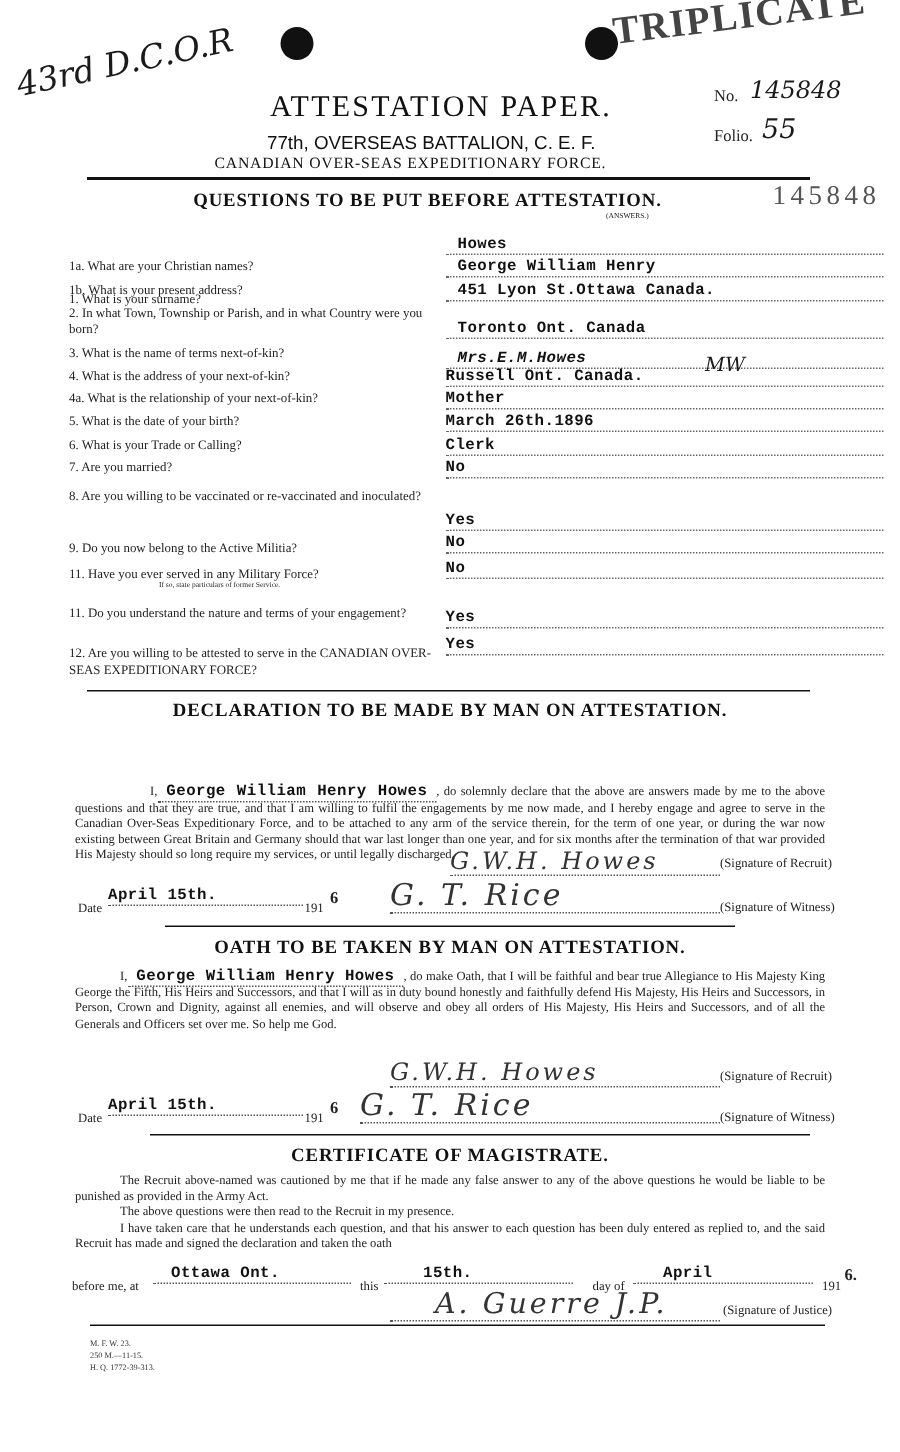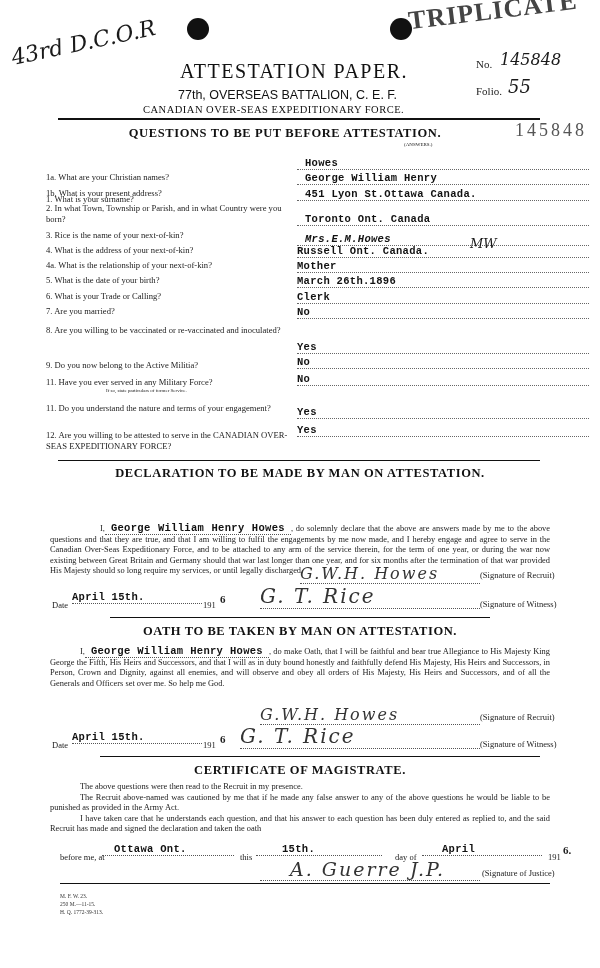--- a/index.html
+++ b/index.html
@@ -57,21 +57,21 @@
   <div class="qrow q" style="top:188px;"><span>1b.</span> <span>What is your present address?</span></div>
   <div class="ans type" style="top:188px;">
       <span>451 Lyon St.Ottawa Canada.</span>
     </div>
 
   <div class="qrow q" style="top:203px;"><span>2.</span> <span>In what Town, Township or Parish, and in what Country were you born?</span></div>
   <div class="ans type" style="top:213px;">
       <span>Toronto Ont. Canada</span>
     </div>
 
-  <div class="qrow q" style="top:230px;"><span>3.</span> <span>Rice is the name of your next-of-kin?</span></div>
+  <div class="qrow q" style="top:230px;"><span>3.</span> <span>What is the name of terms next-of-kin?</span></div>
   <div class="ans type" style="top:233px;font-style:italic;">
       <span>Mrs.E.M.Howes</span>
     </div>
 
   <div class="qrow q" style="top:245px;"><span>4.</span> <span>What is the address of your next-of-kin?</span></div>
   <div class="ans type" style="top:245px;">
       <span style="left:0">Russell Ont. Canada.</span>
     </div>
   <div class="abs hand" style="left:470px;top:236px;font-size:13px;">MW</div>
 
@@ -148,25 +148,25 @@
 <div class="abs type dots" style="left:72px;top:731px;width:130px;">April 15th.</div>
 <div class="abs small" style="left:203px;top:740px;">191</div>
 <div class="abs small" style="left:220px;top:733px;font-size:11px;font-weight:bold;">6</div>
 <div class="abs sig" style="left:240px;top:724px;width:240px;border-bottom:1px dotted #555;font-size:20px;">G. T. Rice</div>
 <div class="abs small" style="left:480px;top:739px;">(Signature of Witness)</div>
 
 <div class="abs rule" style="left:100px;top:756px;width:440px;height:1px;"></div>
 
 <div class="abs hdr" style="left:150px;top:763px;width:300px;">CERTIFICATE OF MAGISTRATE.</div>
 <div class="abs para" style="left:50px;top:782px;width:500px;">
+  <div style="text-indent:30px;">The Recruit above-named was cautioned by me that if he made any false answer to any of the above questions he would be liable to be punished as provided in the Army Act.</div>
   <div style="text-indent:30px;">The above questions were then read to the Recruit in my presence.</div>
-  <div style="text-indent:30px;">The Recruit above-named was cautioned by me that if he made any false answer to any of the above questions he would be liable to be punished as provided in the Army Act.</div>
   <div style="text-indent:30px;">I have taken care that he understands each question, and that his answer to each question has been duly entered as replied to, and the said Recruit has made and signed the declaration and taken the oath</div>
 </div>
-<div class="abs small" style="left:60px;top:852px;">before me, at</div>
+<div class="abs small" style="left:48px;top:852px;">before me, at</div>
 <div class="abs type dots" style="left:102px;top:843px;width:120px;padding-left:12px;">Ottawa Ont.</div>
 <div class="abs small" style="left:240px;top:852px;">this</div>
 <div class="abs type dots" style="left:256px;top:843px;width:100px;padding-left:26px;">15th.</div>
 <div class="abs small" style="left:395px;top:852px;">day of</div>
 <div class="abs type dots" style="left:422px;top:843px;width:100px;padding-left:20px;">April</div>
 <div class="abs small" style="left:548px;top:852px;">191</div>
 <div class="abs small" style="left:563px;top:844px;font-size:11px;font-weight:bold;">6.</div>
 <div class="abs sig" style="left:260px;top:858px;width:220px;border-bottom:1px dotted #555;font-size:19px;padding-left:30px;box-sizing:border-box;">A. Guerre J.P.</div>
 <div class="abs small" style="left:482px;top:868px;">(Signature of Justice)</div>
 

